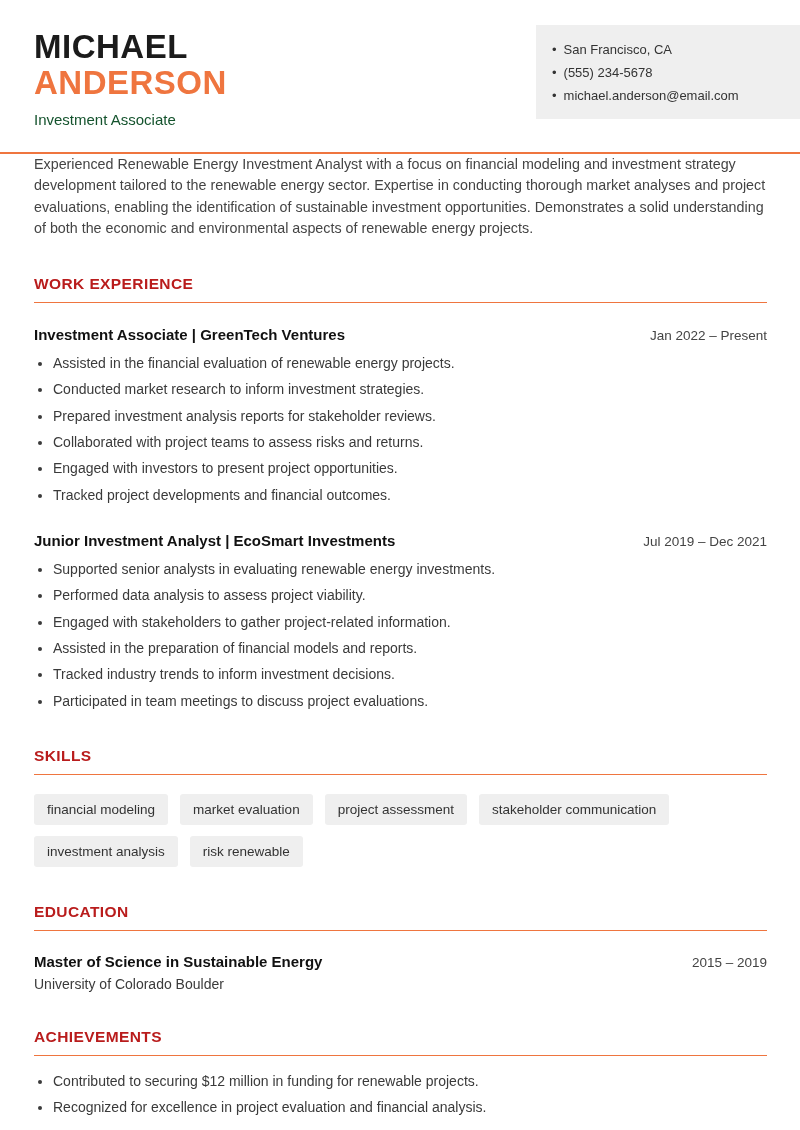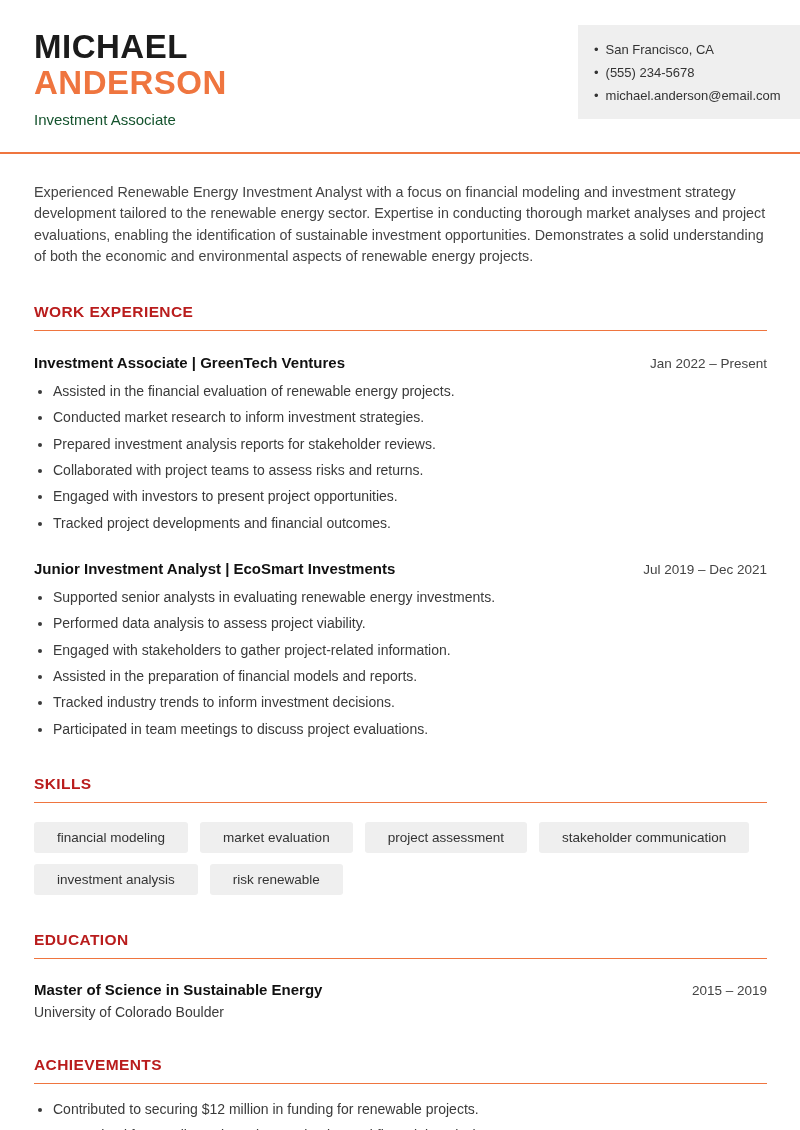--- a/index.html
+++ b/index.html
@@ -30,21 +30,21 @@
     color: #1b1b1b;
   }
   .name .first, .name .last { display: block; }
   .name .last { color: #EF753F; }
   .header-job-title {
     margin-top: 11px;
     font-size: 15px;
     color: #14532d;
   }
   .contact-box {
-    width: 222px;
+    width: 264px;
     background: #efefef;
     padding: 13px 4px 12px 16px;
     font-size: 13px;
     color: #333333;
   }
   .contact-list { list-style: none; }
   .contact-list li {
     line-height: 23px;
     white-space: nowrap;
   }
@@ -53,21 +53,20 @@
     margin-right: 7px;
     color: #333333;
   }
   .accent-divider {
     margin-top: 24px;
     border-top: 2px solid #EF753F;
   }
   
   .content { padding: 0 33px 40px 34px; }
   .summary {
-    margin-top: 28px;
     font-size: 14.3px;
     line-height: 1.48;
     color: #444444;
   }
   .section-heading {
     margin-top: 36px;
     font-size: 15.5px;
     font-weight: 700;
     letter-spacing: 0.4px;
     color: #b91c1c;
@@ -106,21 +105,21 @@
   .tags {
     margin-top: 19px;
     display: flex;
     flex-wrap: wrap;
     gap: 11px 12px;
   }
   .tag {
     background: #efefef;
     color: #333333;
     font-size: 13.5px;
-    padding: 8px 23px;
+    padding: 8px 13px;
     border-radius: 3px;
     white-space: nowrap;
   }
   .edu-block { margin-top: 22px; }
   .edu-school {
     margin-top: 6px;
     font-size: 14px;
     color: #3a3a3a;
   }
 </style>

